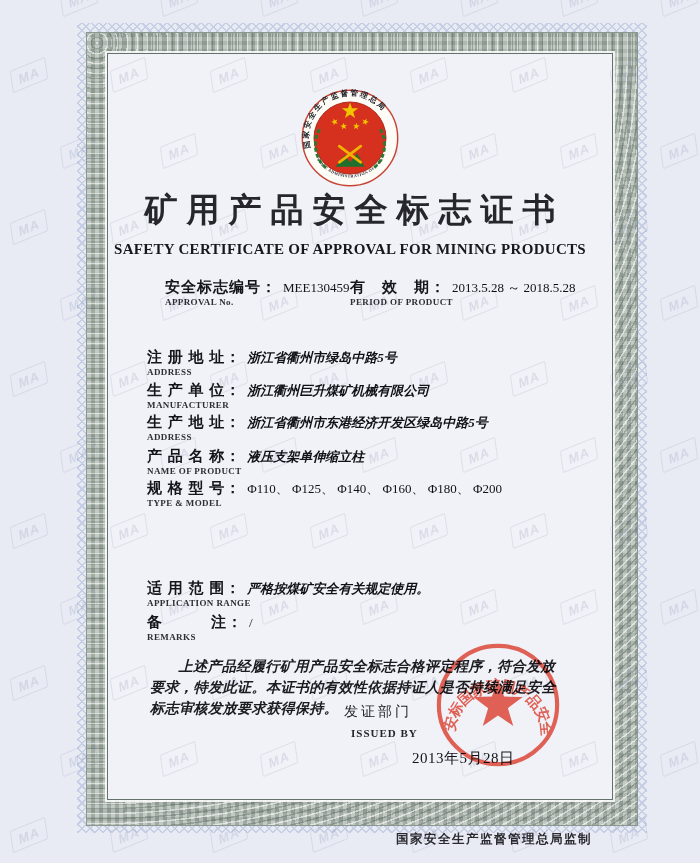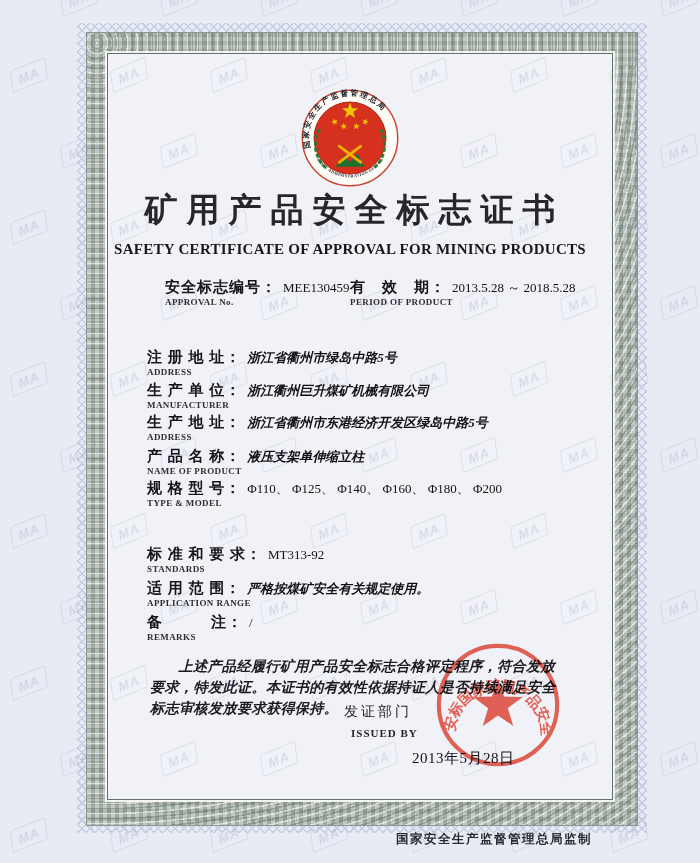--- a/index.html
+++ b/index.html
@@ -206,24 +206,20 @@
       <span class="fsub">ADDRESS</span>
     </div>
     <div class="frow" style="top:447px;">
       <span class="flabel">产 品 名 称：</span><span class="fvalue kai">液压支架单伸缩立柱</span>
       <span class="fsub">NAME OF PRODUCT</span>
     </div>
     <div class="frow" style="top:479px;">
       <span class="flabel">规 格 型 号：</span><span class="fvalue">Φ110、 Φ125、 Φ140、 Φ160、 Φ180、 Φ200</span>
       <span class="fsub">TYPE &amp; MODEL</span>
     </div>
-    <div class="frow" style="top:545px;">
-      <span class="flabel">标 准 和 要 求：</span><span class="fvalue">MT313-92</span>
-      <span class="fsub">STANDARDS</span>
-    </div>
     <div class="frow" style="top:579px;">
       <span class="flabel">适 用 范 围：</span><span class="fvalue kai">严格按煤矿安全有关规定使用。</span>
       <span class="fsub">APPLICATION RANGE</span>
     </div>
     <div class="frow" style="top:613px;">
       <span class="flabel">备　　　注：</span><span class="fvalue">/</span>
       <span class="fsub">REMARKS</span>
     </div>
 
     <div class="abs statement kai">上述产品经履行矿用产品安全标志合格评定程序，符合发放要求，特发此证。本证书的有效性依据持证人是否持续满足安全标志审核发放要求获得保持。</div>

